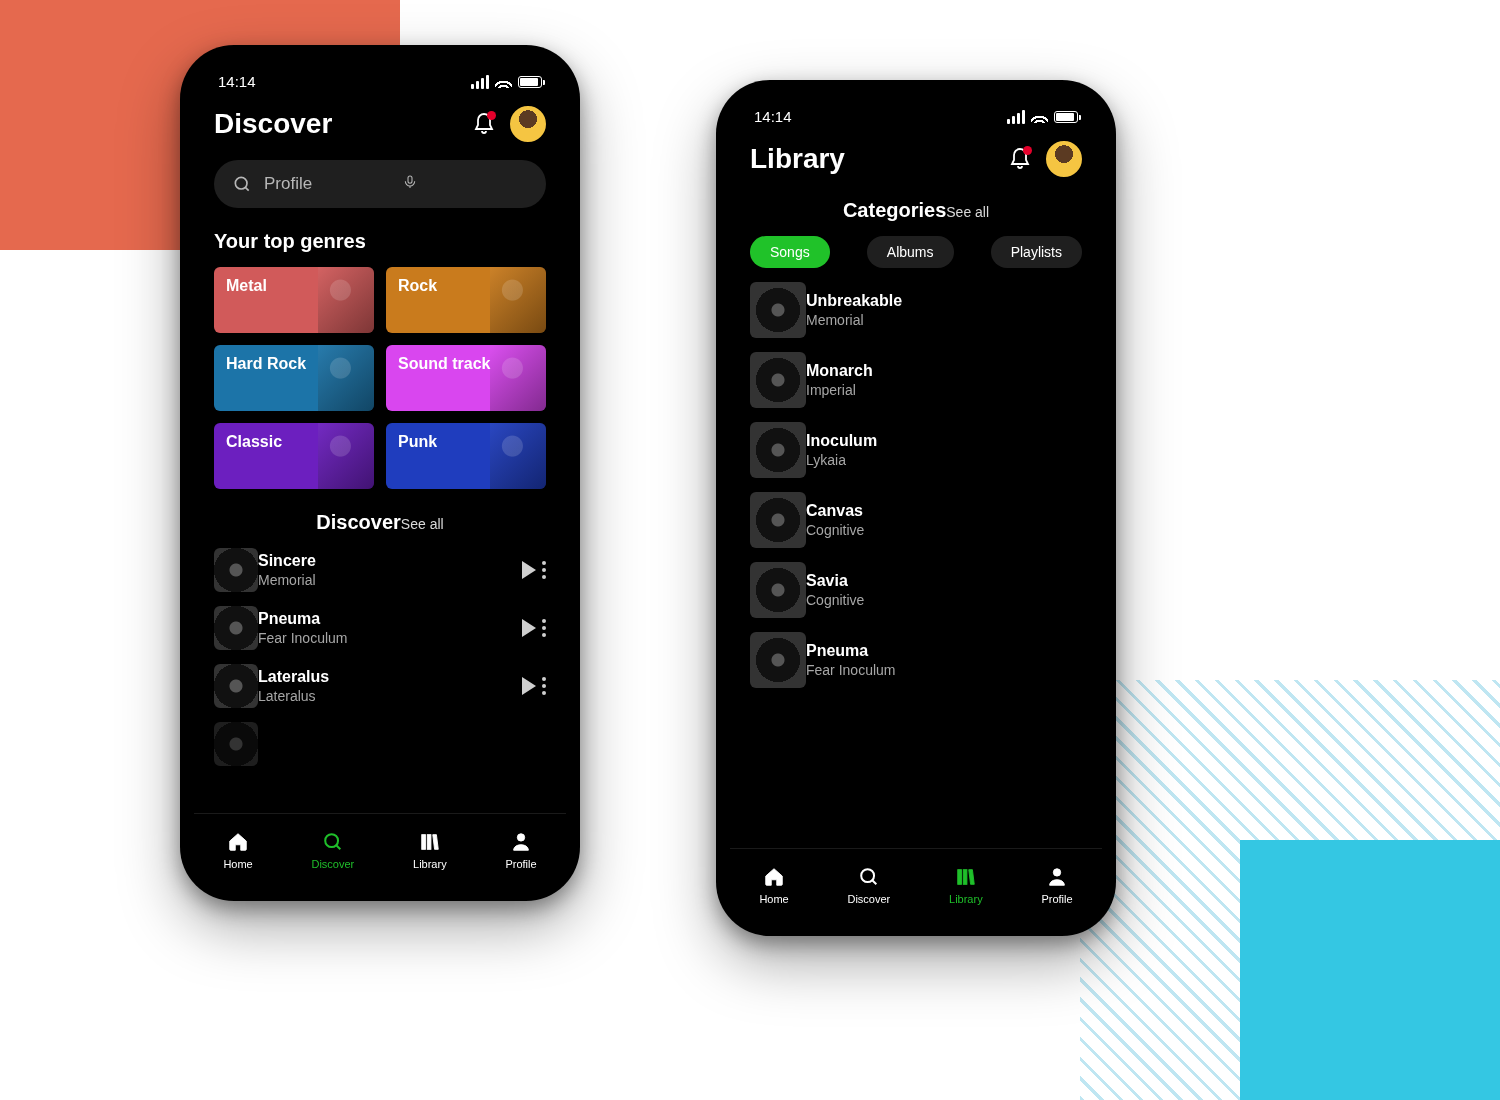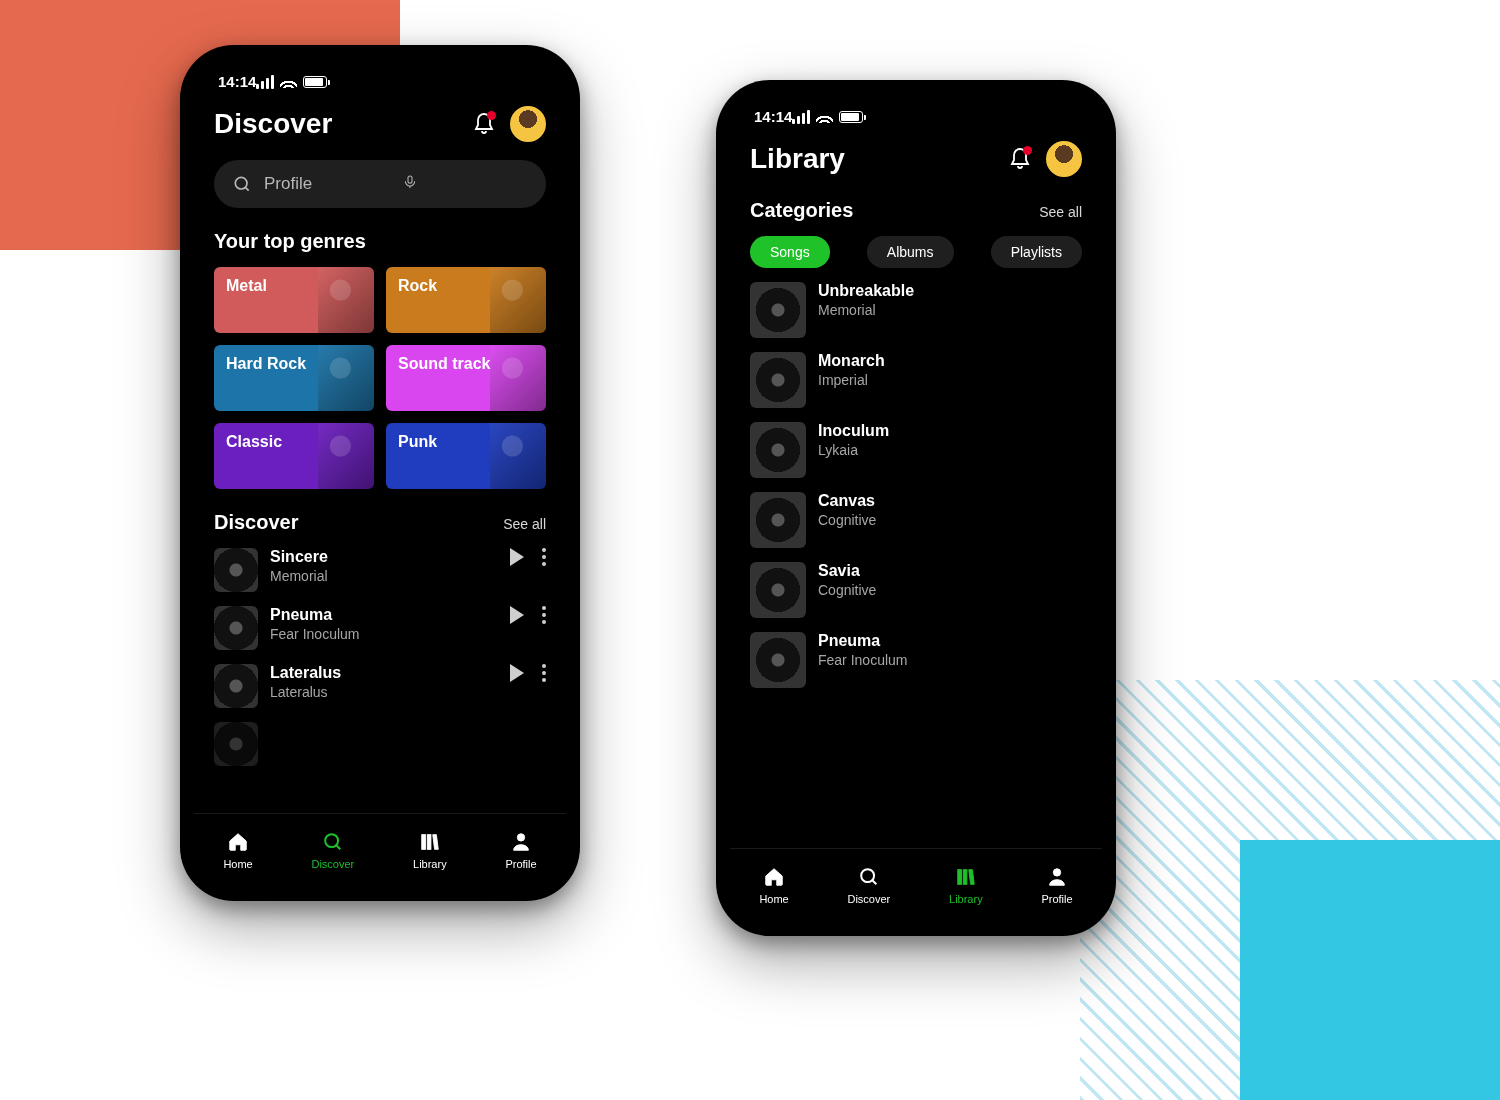--- a/index.html
+++ b/index.html
@@ -14,21 +14,21 @@
   .phone { position:absolute; width:400px; height:856px; background:#000; border-radius:54px; padding:14px;
            box-shadow:0 25px 60px rgba(0,0,0,.35), 0 8px 20px rgba(0,0,0,.35); z-index:5;}
   .phone.left  { left:180px;  top:45px; }
   .phone.right { left:716px;  top:80px; }
   .screen { width:100%; height:100%; background:#000; border-radius:42px; overflow:hidden; position:relative;
             color:#fff; display:flex; flex-direction:column;}
   .notch { position:absolute; top:0; left:50%; transform:translateX(-50%); width:170px; height:28px;
            background:#000; border-radius:0 0 20px 20px; z-index:30;}
 
   
-  .status { display:flex; align-items:center; padding:14px 24px 0; font-size:15px; font-weight:700;}
+  .status { display:flex; justify-content:space-between; align-items:center; padding:14px 24px 0; font-size:15px; font-weight:400;}
   .status .icons { display:flex; gap:6px; align-items:center;}
   .sig  { display:flex; gap:2px; align-items:flex-end;}
   .sig span{ width:3px; background:#fff; border-radius:1px;}
   .sig span:nth-child(1){height:5px}.sig span:nth-child(2){height:8px}.sig span:nth-child(3){height:11px}.sig span:nth-child(4){height:14px}
   .wifi { width:17px;height:12px; background:
      radial-gradient(circle at 50% 130%, #fff 0 2px, transparent 2px),
      radial-gradient(circle at 50% 130%, transparent 0 5px,#fff 5px 7px,transparent 7px),
      radial-gradient(circle at 50% 130%, transparent 0 9px,#fff 9px 11px,transparent 11px);}
   .batt { width:24px;height:12px;border:1.5px solid #fff;border-radius:3px;position:relative;}
   .batt::after{content:"";position:absolute;right:-4px;top:3px;width:2px;height:5px;background:#fff;border-radius:0 1px 1px 0;}
@@ -56,24 +56,24 @@
   .section-h{ font-size:20px; font-weight:700; margin-top:22px;}
   .genre-grid{ display:grid; grid-template-columns:1fr 1fr; gap:12px; margin-top:14px;}
   .genre{ height:66px; border-radius:6px; position:relative; overflow:hidden; color:#fff;
           padding:10px 12px; font-weight:600; font-size:16px; line-height:1.15;}
   .genre .gimg{ position:absolute; right:0; top:0; bottom:0; width:56px;
     background:radial-gradient(circle at 40% 35%, rgba(255,255,255,.15) 0 10px, transparent 11px),
                linear-gradient(135deg, rgba(255,255,255,.05), rgba(0,0,0,.4));}
   .metal{background:#D15A5A}.rock{background:#C97B1D}.hardrock{background:#1C74A8}
   .soundtrack{background:#d946ef}.classic{background:#6C1FBF}.punk{background:#1F3DBE}
 
-  .row-head{display:flex;justify-content:space-between;align-items:baseline;margin-top:22px;}
+  .row-head{display:flex;justify-content:center;align-items:baseline;margin-top:22px;}
   .seeall{font-size:14px;color:#d9d9d9;}
 
-  .trackrow{display:flex;gap:12px;margin-top:14px;}
+  .trackrow{display:flex;align-items:center;margin-top:14px;}
   .art{width:44px;height:44px;border-radius:6px;background:#222;
        background-image:radial-gradient(circle at 50% 50%, #555 0 6px, #111 7px 22px, #333 22px);}
   .art.lg{width:56px;height:56px;}
   .tinfo{flex:1;}
   .tname{font-size:16px;font-weight:600;}
   .tartist{font-size:14px;color:#a6a6a6;margin-top:2px;}
   .play{width:0;height:0;border-left:14px solid #cfcfcf;border-top:9px solid transparent;border-bottom:9px solid transparent;margin-right:6px;}
   .more{display:flex;flex-direction:column;gap:3px;}
   .more span{width:4px;height:4px;background:#cfcfcf;border-radius:50%;}
 

